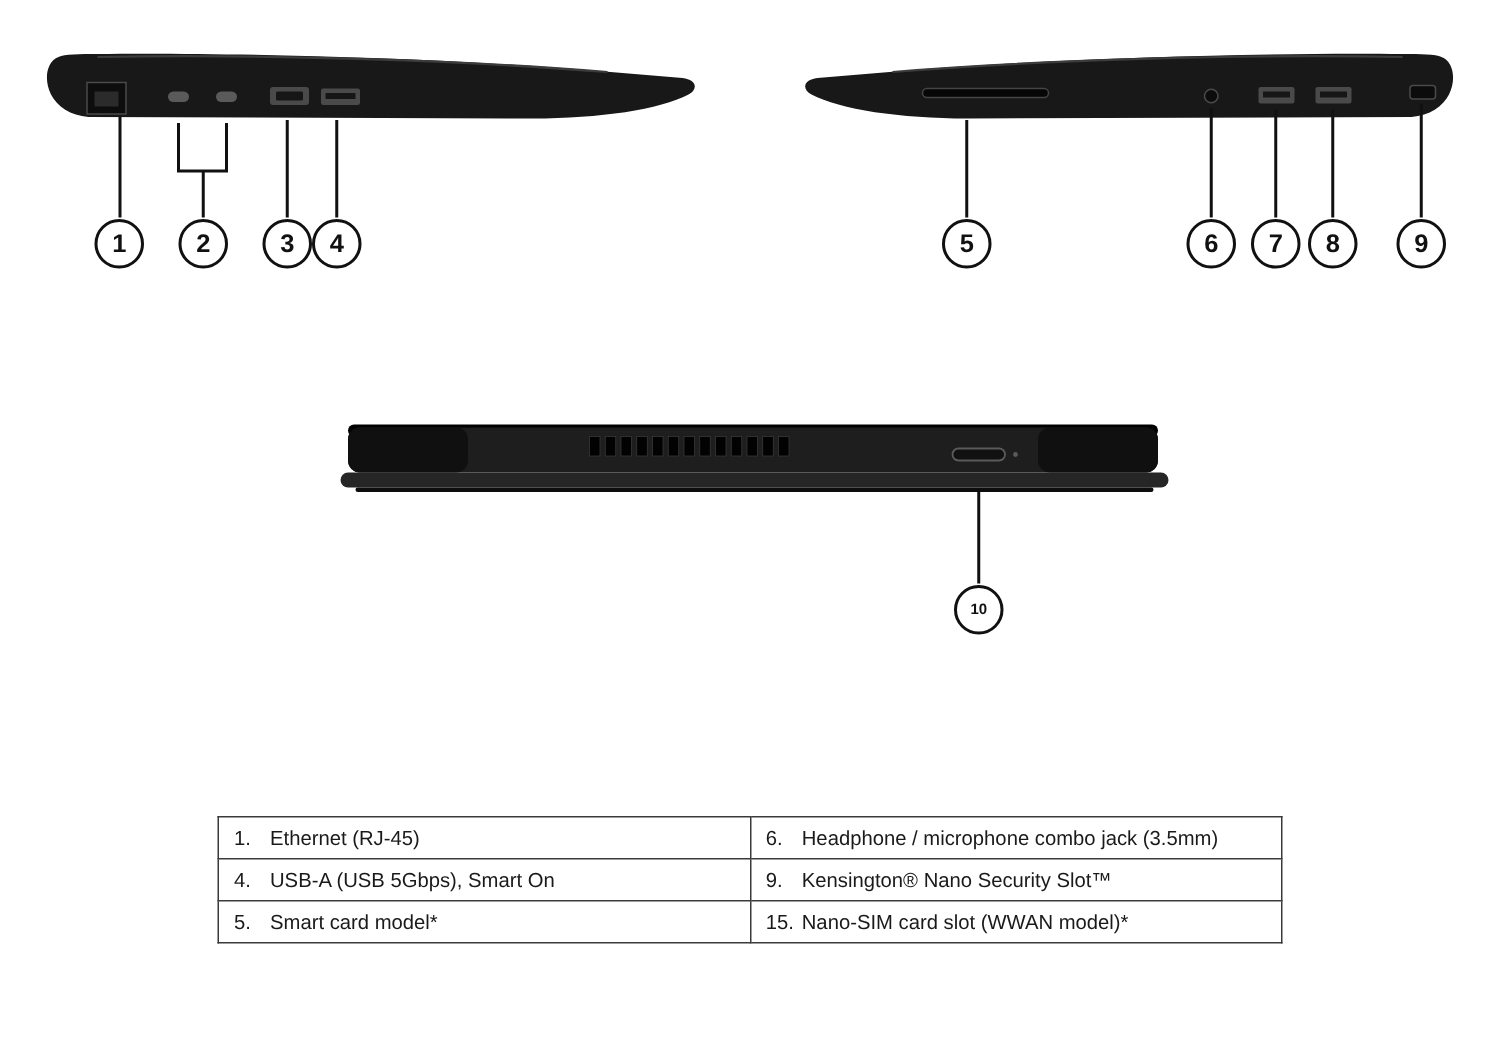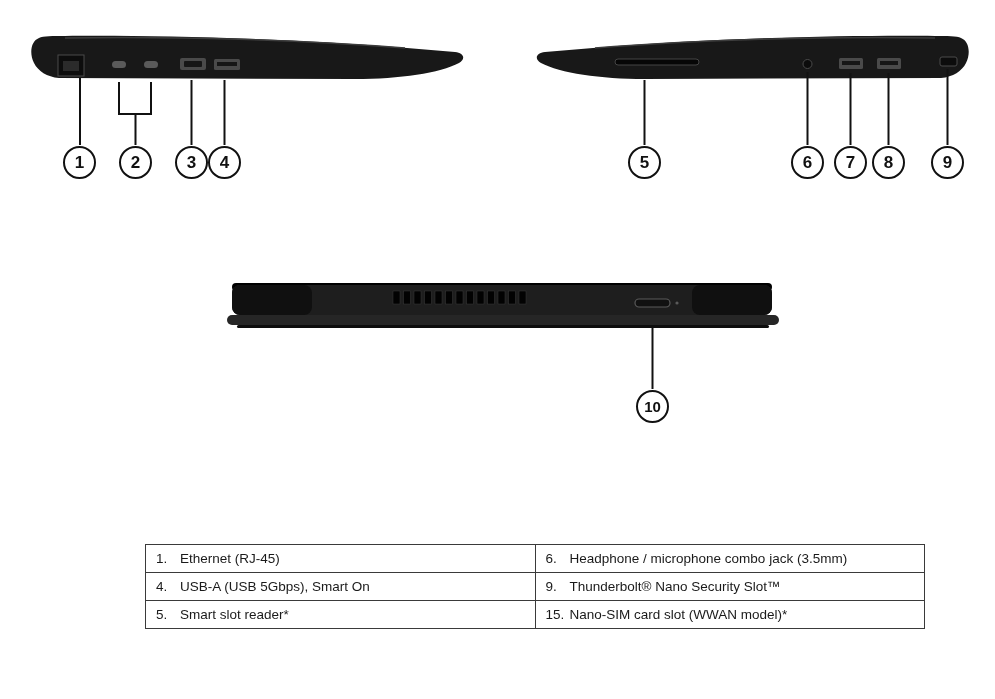--- a/index.html
+++ b/index.html
@@ -7,23 +7,23 @@
     position:relative;width:995px;height:699px;background:#ffffff;overflow:hidden;
     font-family:"Liberation Sans",sans-serif;
   }
   svg{position:absolute;display:block;}
   .callout{
     position:absolute;width:33px;height:33px;box-sizing:border-box;
     border:2.5px solid #111;border-radius:50%;background:#fff;
     display:flex;align-items:center;justify-content:center;
     font-weight:bold;font-size:17px;color:#111;line-height:1;
   }
-  .callout.wide{font-size:15px;}
+  .callout.wide{font-size:10px;}
   .legend{
-    position:absolute;left:145px;top:544px;width:780px;
+    position:absolute;left:145px;top:544px;width:710px;
     border-collapse:collapse;table-layout:fixed;
     font-size:13.5px;color:#1a1a1a;
   }
   .legend td{
     border:1px solid #3a3a3a;width:50%;
     padding:6px 8px 6px 10px;vertical-align:middle;white-space:nowrap;
     overflow:hidden;
   }
   .legend .num{display:inline-block;width:24px;}
 </style>
@@ -127,26 +127,26 @@
         </td>
         <td>
           <span class="num">6.</span><span class="lbl">Headphone / microphone combo jack (3.5mm)</span>
         </td>
       </tr>
       <tr>
         <td>
           <span class="num">4.</span><span class="lbl">USB-A (USB 5Gbps), Smart On</span>
         </td>
         <td>
-          <span class="num">9.</span><span class="lbl">Thunderbolt® Nano Security Slot™</span>
+          <span class="num">9.</span><span class="lbl">Kensington® Nano Security Slot™</span>
         </td>
       </tr>
       <tr>
         <td>
-          <span class="num">5.</span><span class="lbl">Smart slot reader*</span>
+          <span class="num">5.</span><span class="lbl">Smart card model*</span>
         </td>
         <td>
           <span class="num">15.</span><span class="lbl">Nano-SIM card slot (WWAN model)*</span>
         </td>
       </tr>
     </tbody>
   </table>
 
 </div>
 

